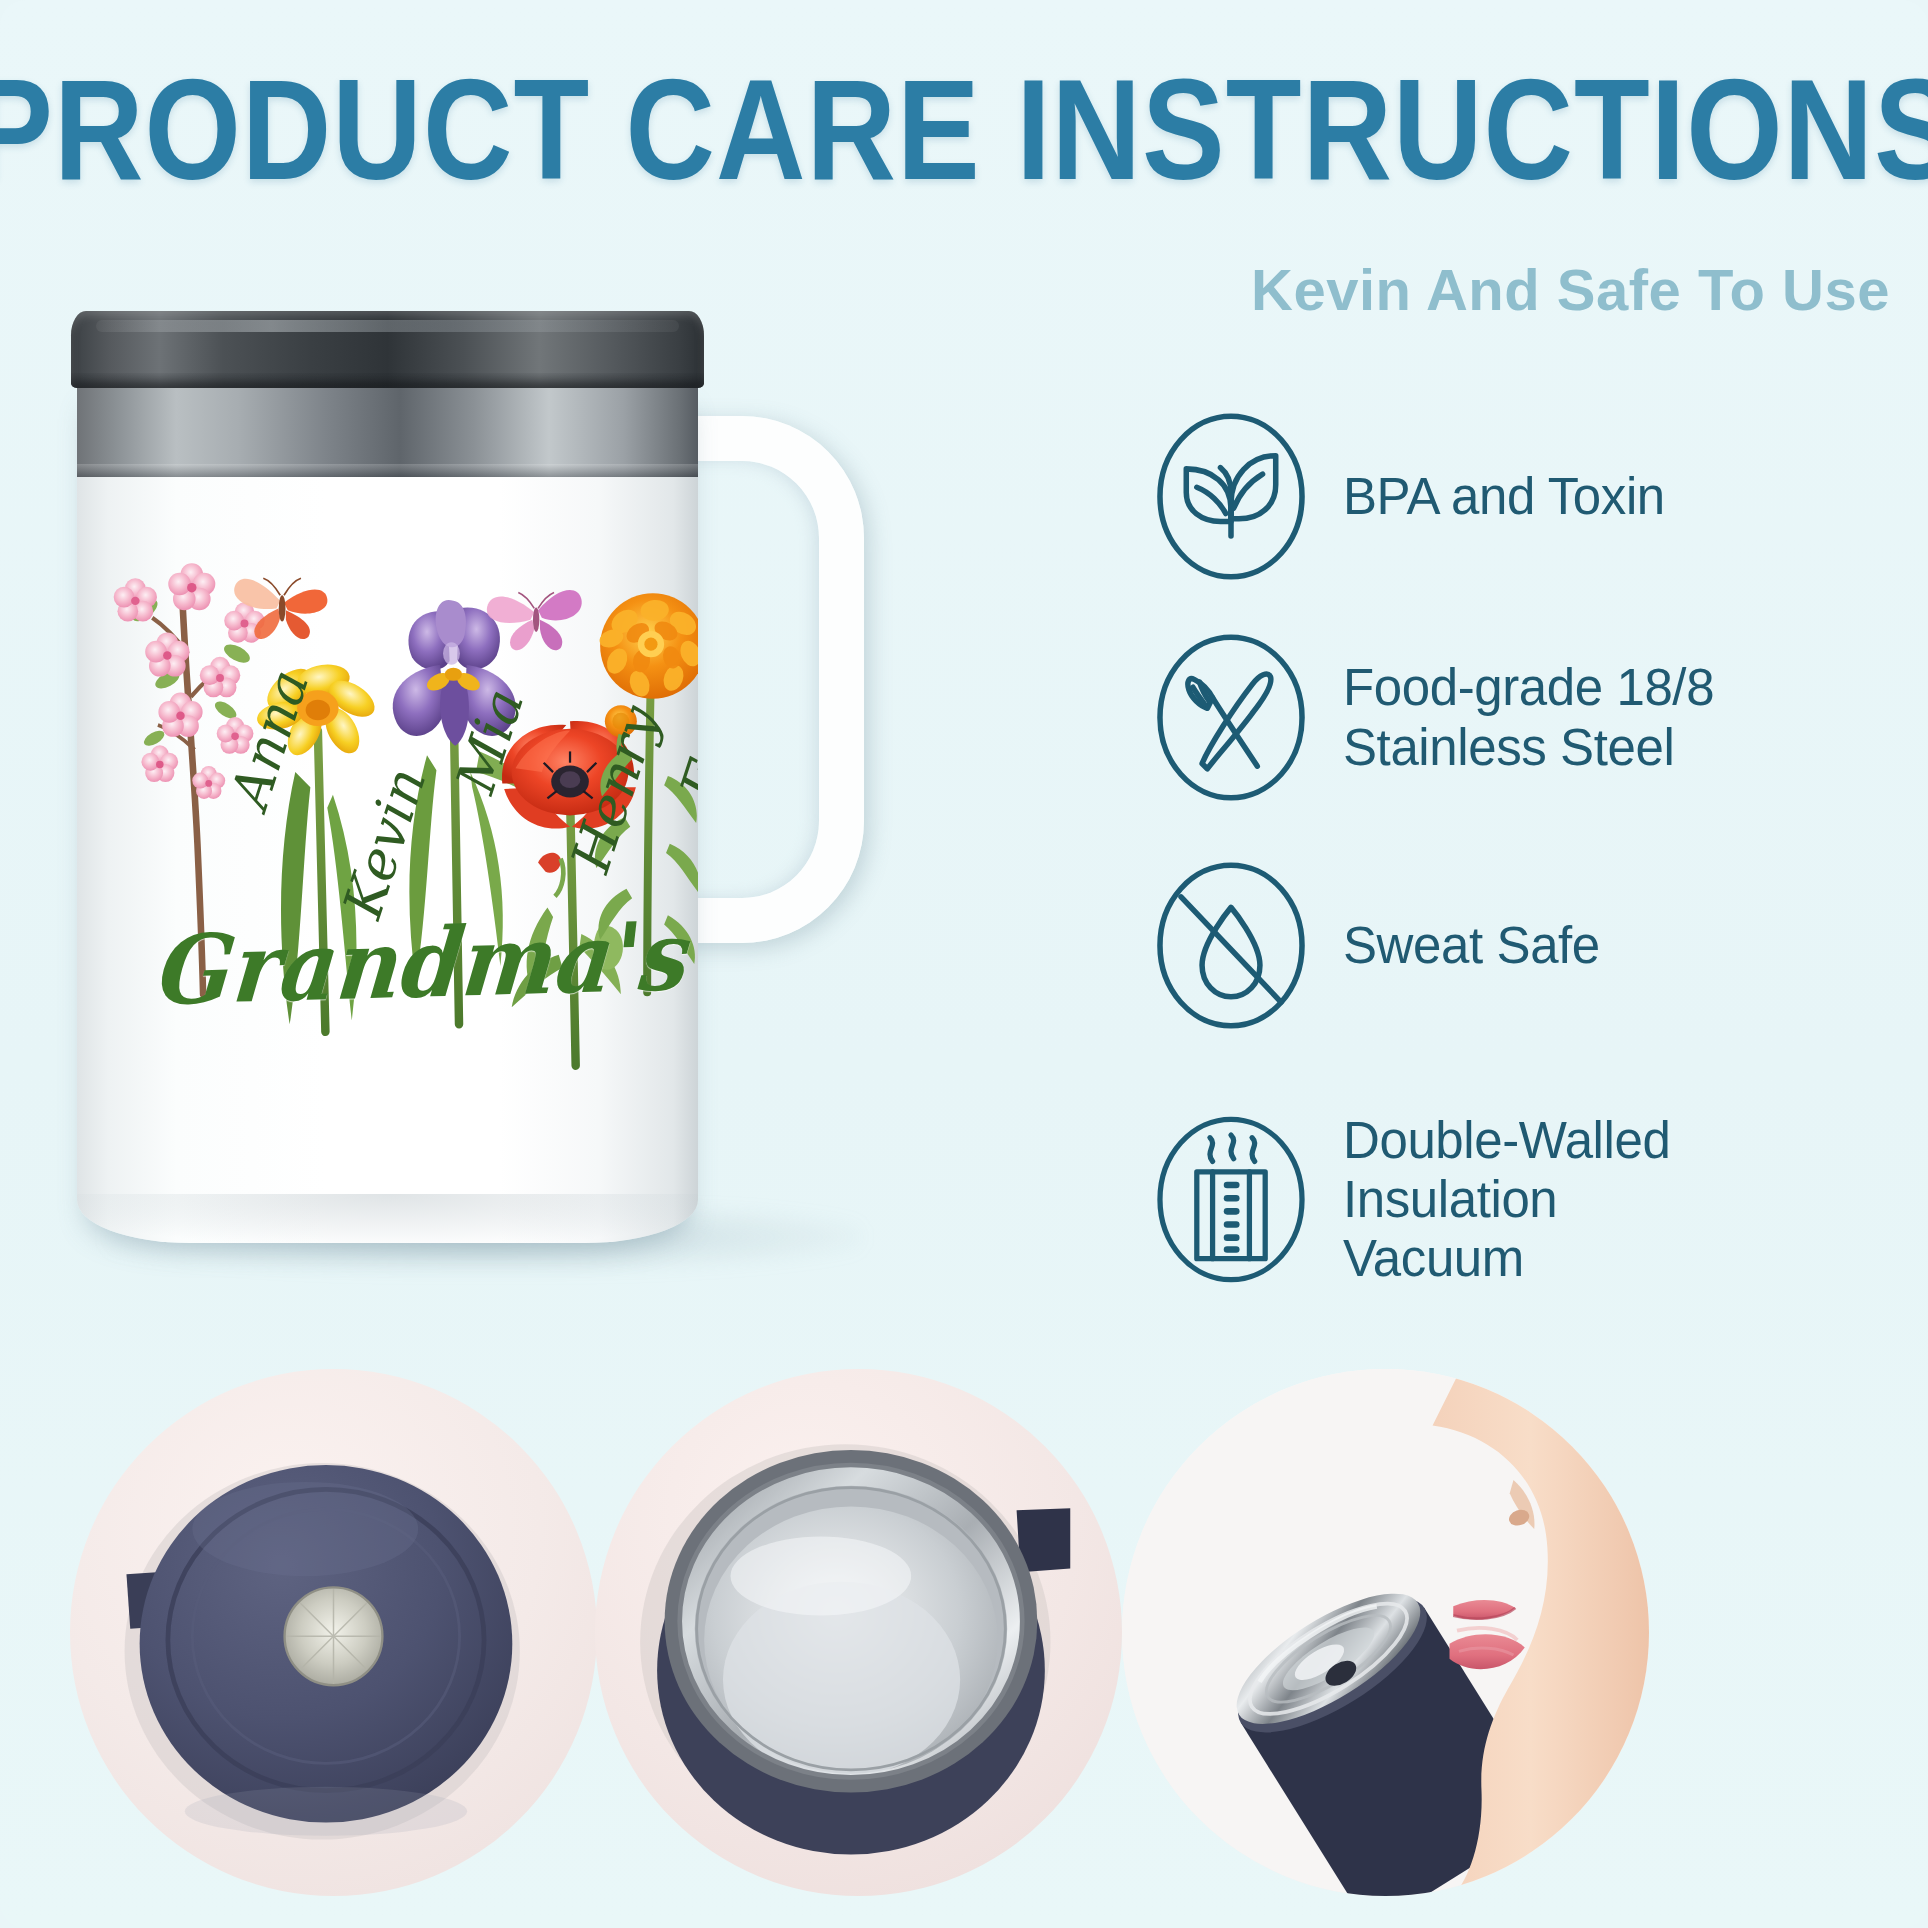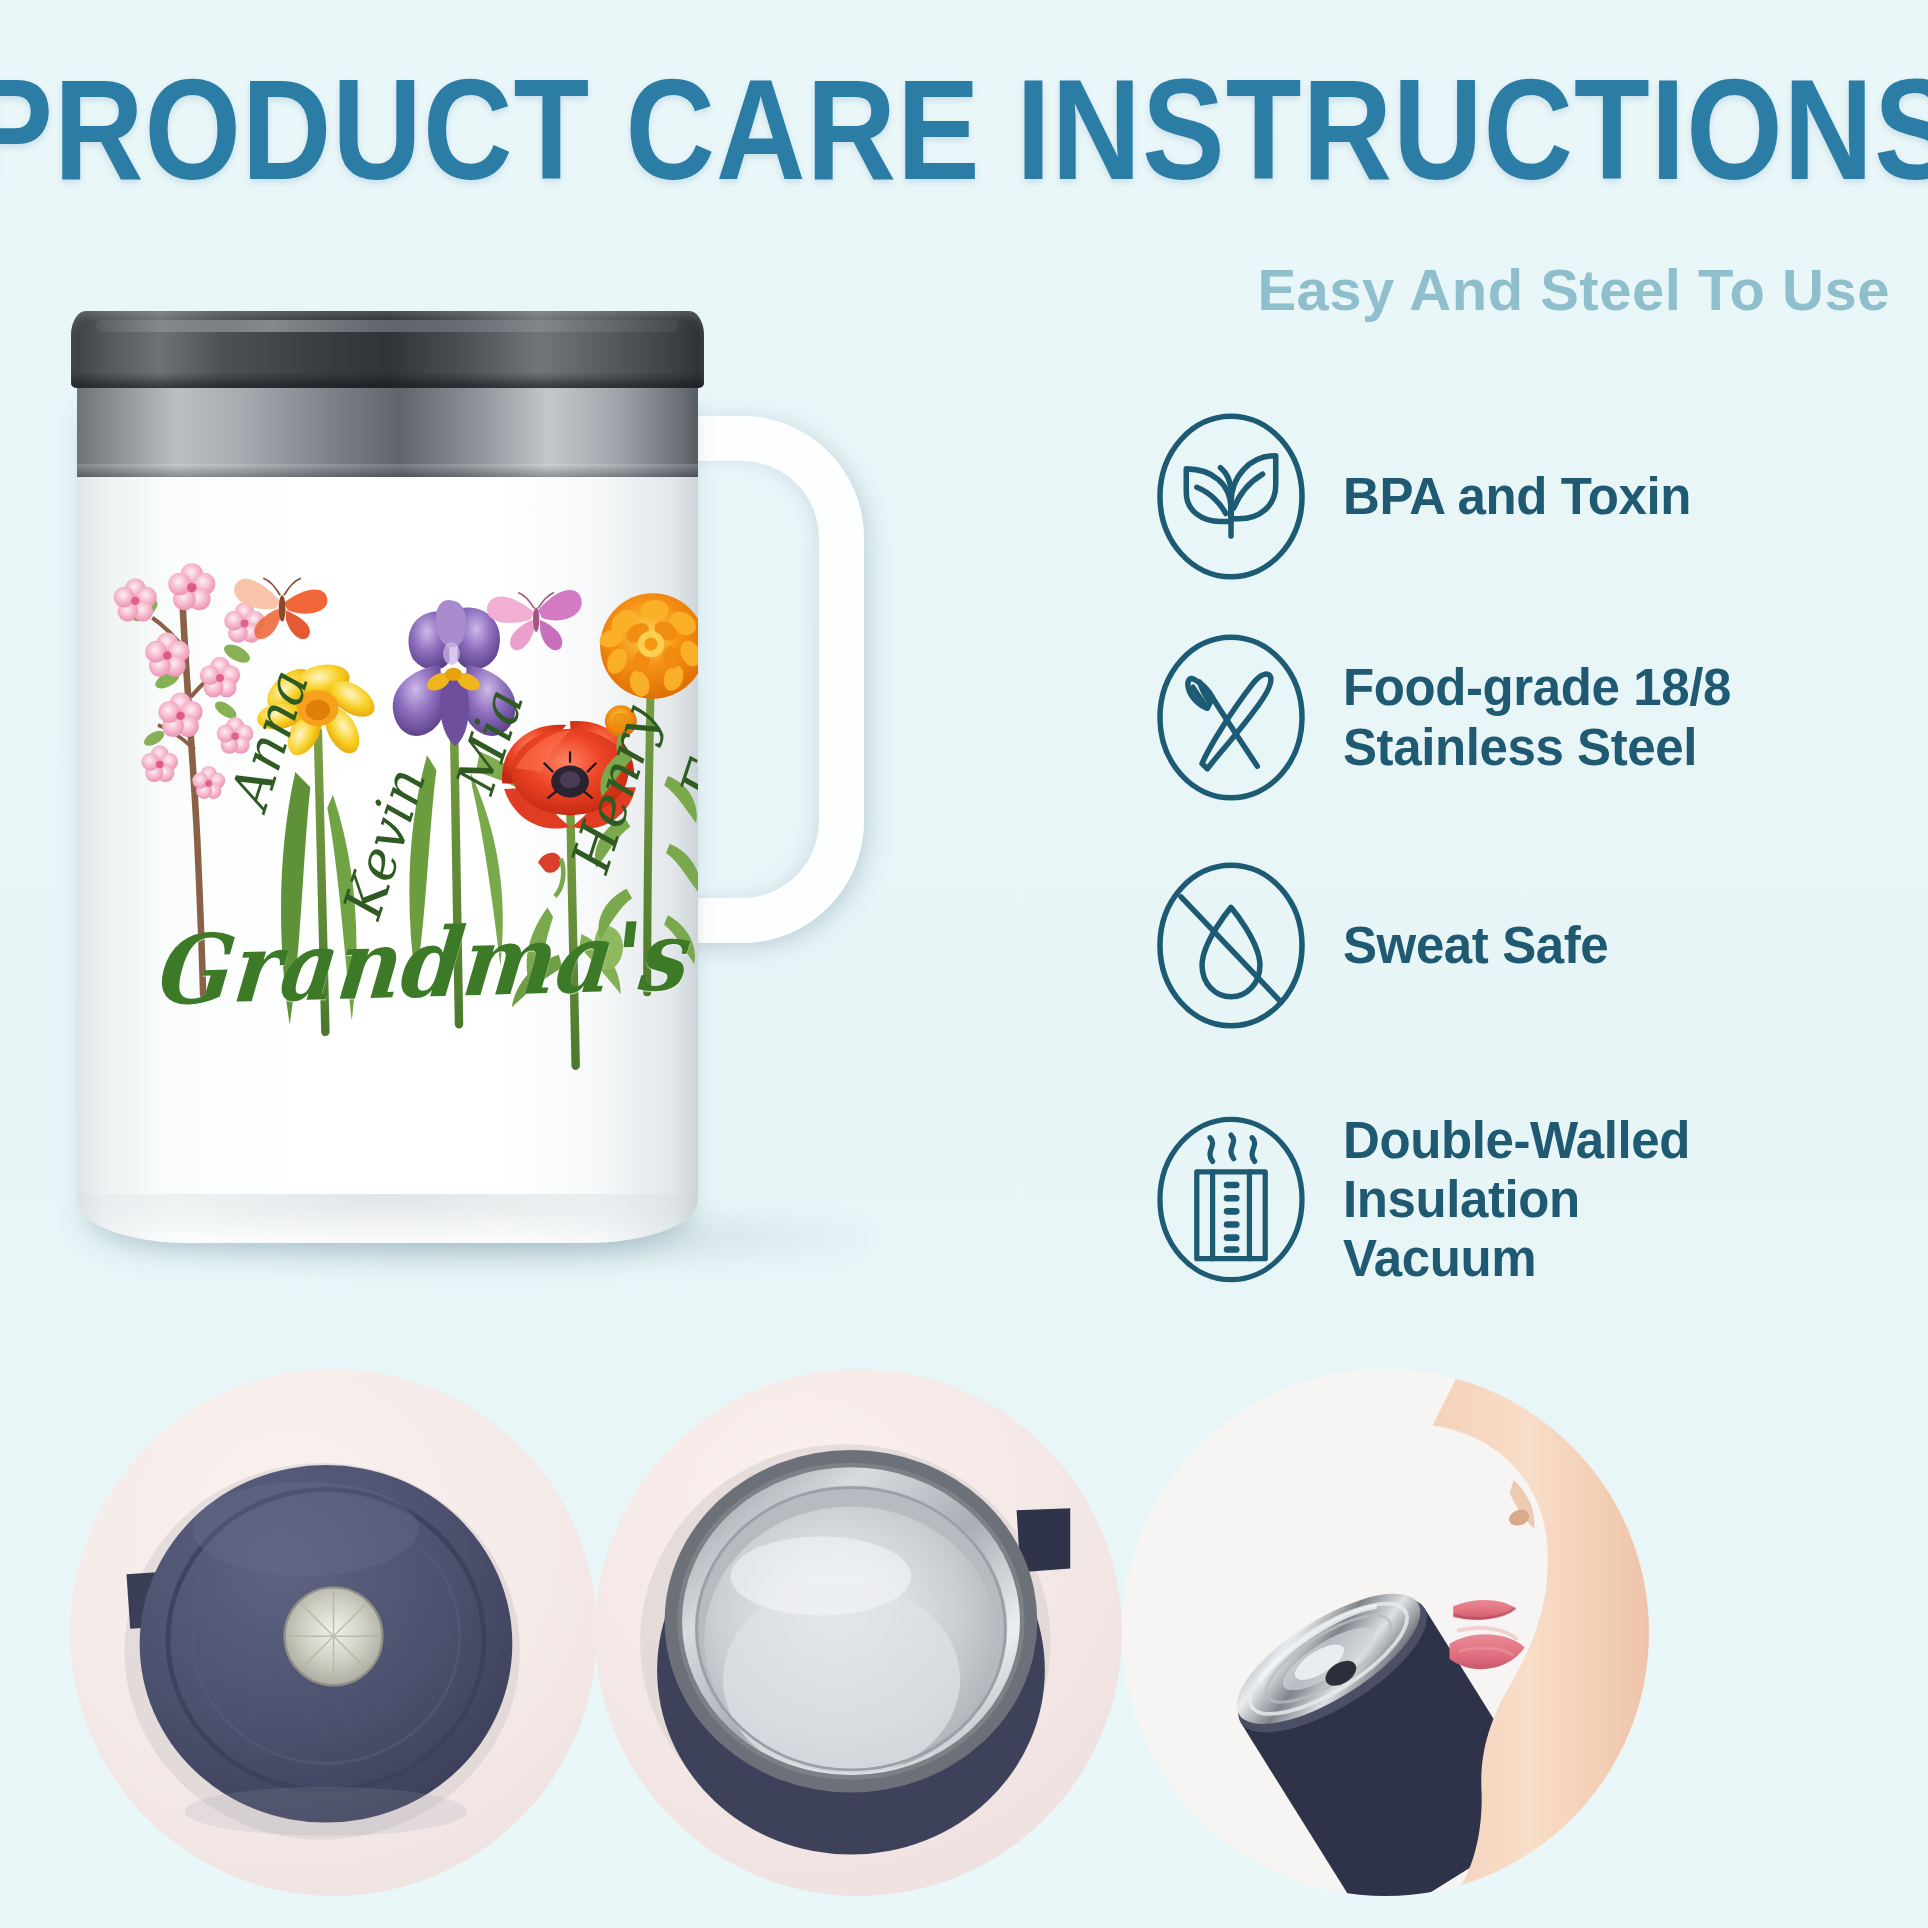--- a/index.html
+++ b/index.html
@@ -31,21 +31,21 @@
   
   .features { position:absolute; left:1151px; top:386px; width:753px; }
   .feature { display:flex; align-items:center; gap:32px; }
   .f1 { height:221px; }
   .f2 { height:221px; }
   .f3 { height:235px; }
   .f4 { height:273px;align-items:center; }
   .icon-wrap { flex:0 0 160px; height:174px; display:flex; align-items:center; justify-content:center; }
   .icon-wrap svg { width:158px; height:171px; display:block; }
   .feat-text {
-    font-size:51px; line-height:1.16; font-weight:700;
+    font-size:51px; line-height:1.16; font-weight:400;
     color:#205a72; letter-spacing:-0.4px;
   }
   .feat-text span { display:block; white-space:nowrap; }
 
   
   .mug-zone { position:absolute; left:56px; top:311px; width:1026px; height:1017px; }
 
   .mug-shadow {
     position:absolute; left:52px; top:899px; width:753px; height:60px;
     background:radial-gradient(ellipse at 50% 45%, rgba(120,150,160,.30) 0%, rgba(150,175,185,.13) 55%, rgba(200,220,228,0) 78%);
@@ -141,21 +141,21 @@
   .c2 { left:595px; top:13px; background:radial-gradient(circle at 40% 28%, #fbf1ef 0%, #f3e7e5 55%, #ecdcda 100%); }
   .c3 { left:1122px;top:13px; background:radial-gradient(circle at 45% 30%, #ffffff 0%, #f6f4f3 55%, #efecec 100%); }
   .circ svg { width:100%; height:100%; display:block; }
 </style>
 </head>
 <body>
 
 <div id="stage">
 
   <div class="title">PRODUCT CARE INSTRUCTIONS</div>
-  <div class="subtitle">Easy And Steel To Use</div>
+  <div class="subtitle">Kevin And Safe To Use</div>
 
   <div class="mug-zone">
 
     <div class="mug-shadow"></div>
 
     <div class="handle"></div>
 
     <div class="mug-body">
 
       <div class="art">

